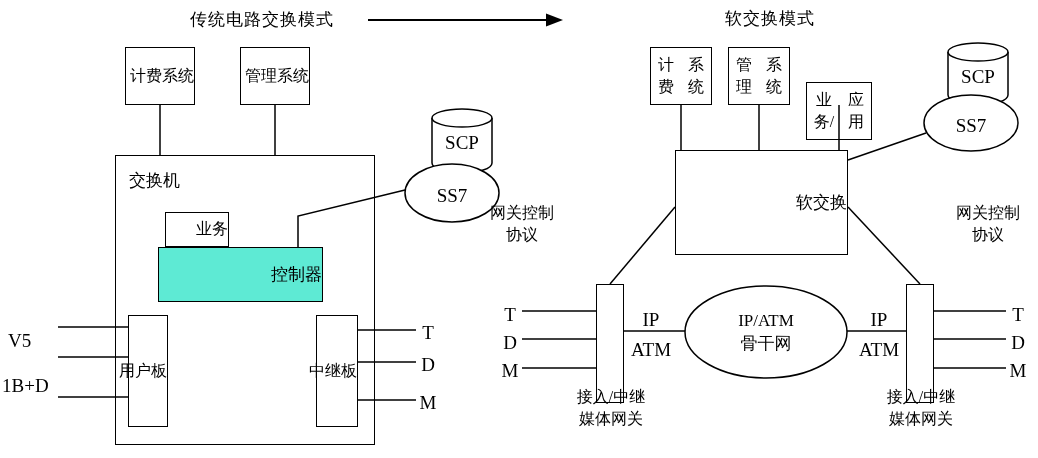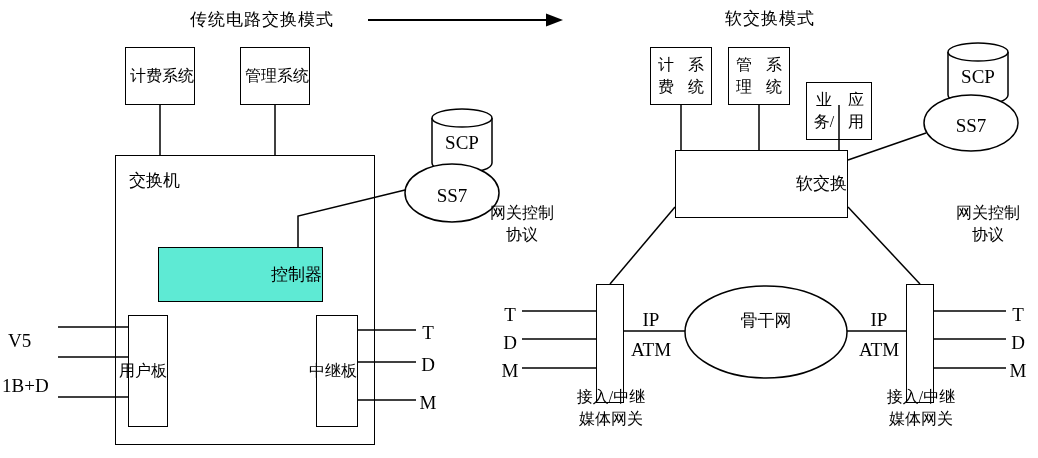--- a/index.html
+++ b/index.html
@@ -84,20 +84,23 @@
     <div>系统</div>
   </div>
 
   <div class="box" style="left:115px;top:155px;width:260px;height:290px;">
     <div class="lbl big" style="left:13px;top:14px;width:70px;text-align:left;">交换机</div>
   </div>
 
   <div class="box" style="left:158px;top:247px;width:165px;height:55px;background:#5eead4;">
     <div class="big">控制器</div>
   </div>
+  <div class="box" style="left:165px;top:212px;width:64px;height:35px;background:#fff;">
+    <div>业务</div>
+  </div>
 
   <div class="box vbox" style="left:128px;top:315px;width:40px;height:112px;">
     <div>用</div>
     <div>户</div>
     <div>板</div>
   </div>
   <div class="box vbox" style="left:316px;top:315px;width:42px;height:112px;">
     <div>中</div>
     <div>继</div>
     <div>板</div>
@@ -119,21 +122,21 @@
   </div>
   <div class="box" style="left:728px;top:47px;width:62px;height:58px;">
     <div>管理</div>
     <div>系统</div>
   </div>
   <div class="box" style="left:806px;top:47px;width:66px;height:58px;margin-top:35px;">
     <div>业务/</div>
     <div>应用</div>
   </div>
 
-  <div class="box" style="left:675px;top:150px;width:173px;height:68px;">
+  <div class="box" style="left:675px;top:150px;width:173px;height:105px;">
     <div class="big">软交换</div>
   </div>
 
   <div class="lbl latin" style="left:953px;top:64px;width:50px;">SCP</div>
   <div class="lbl latin" style="left:946px;top:113px;width:50px;">SS7</div>
 
   <div class="lbl" style="left:480px;top:202px;width:84px;">
     <div>网关控制</div>
     <div>协议</div>
   </div>
@@ -152,20 +155,21 @@
   <div class="lbl latin" style="left:1010px;top:302px;width:16px;">T</div>
   <div class="lbl latin" style="left:1010px;top:330px;width:16px;">D</div>
   <div class="lbl latin" style="left:1009px;top:358px;width:18px;">M</div>
 
   <div class="lbl latin" style="left:636px;top:307px;width:30px;">IP</div>
   <div class="lbl latin" style="left:628px;top:337px;width:46px;">ATM</div>
   <div class="lbl latin" style="left:864px;top:307px;width:30px;">IP</div>
   <div class="lbl latin" style="left:856px;top:337px;width:46px;">ATM</div>
 
   <div class="lbl big" style="left:706px;top:310px;width:120px;">
+    <div>IP/ATM</div>
     <div>骨干网</div>
   </div>
 
   <div class="lbl" style="left:564px;top:386px;width:94px;">
     <div>接入/中继</div>
     <div>媒体网关</div>
   </div>
   <div class="lbl" style="left:874px;top:386px;width:94px;">
     <div>接入/中继</div>
     <div>媒体网关</div>

